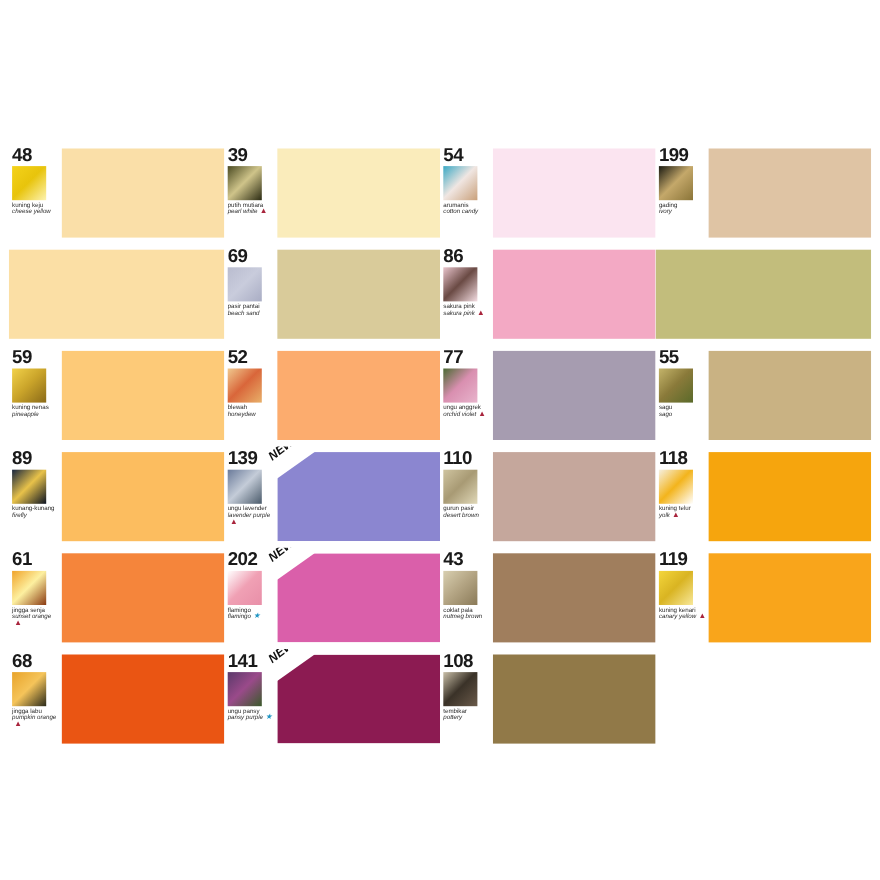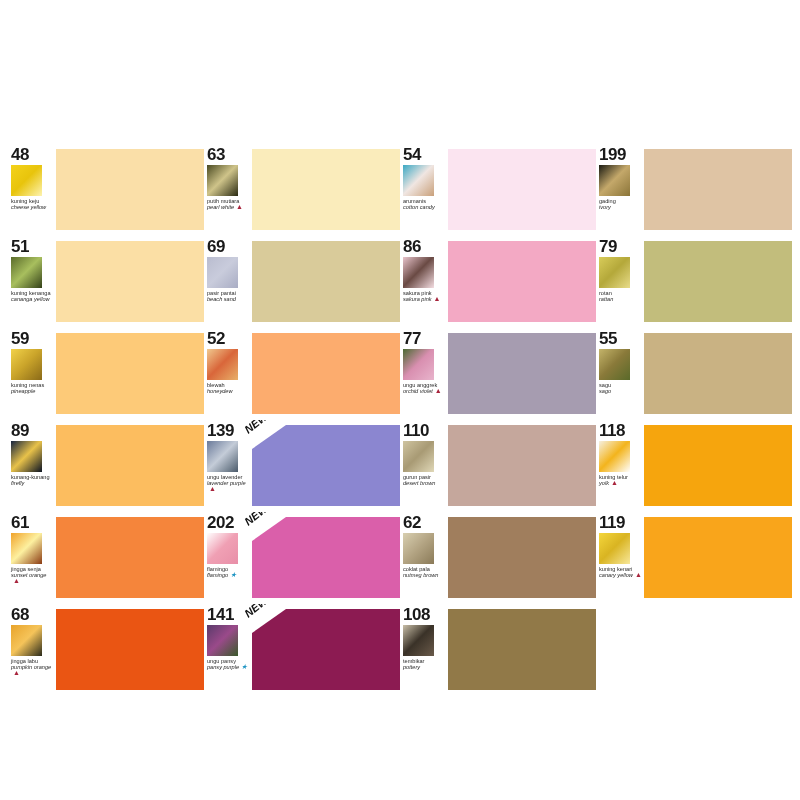--- a/index.html
+++ b/index.html
@@ -16,21 +16,20 @@
   }
   .grid {
     position: absolute;
     left: 8px; top: 130px;
     width: 784px;
     display: grid;
     grid-template-columns: repeat(4, 196px);
     grid-template-rows: repeat(6, 90px);
     column-gap: 0px;
     row-gap: 2px;
-    margin-top: 14px;
   }
   .cell {
     position: relative;
     display: flex;
     flex-direction: row;
     align-items: flex-start;
     height: 90px;
     overflow: hidden;
   }
   .info {
@@ -112,21 +111,21 @@
           <div class="thumb" style="background: linear-gradient(135deg, rgb(244, 210, 26) 0%, rgb(232, 196, 12) 48%, rgb(253, 243, 176) 100%);"></div>
           <div class="names">
             <span class="name-id">kuning keju</span>
             <span class="name-en">cheese yellow</span>
           </div>
         </div>
         <div class="swatch" style="background: rgb(250, 223, 168);"></div>
       </div>
       <div class="cell">
         <div class="info">
-          <div class="code">63</div>
+          <div class="code">39</div>
           <div class="thumb" style="background: linear-gradient(135deg, rgb(74, 74, 34) 0%, rgb(207, 196, 138) 48%, rgb(42, 42, 18) 100%);"></div>
           <div class="names">
             <span class="name-id">putih mutiara</span>
             <span class="name-en">pearl white<span class="marker tri">▲</span></span>
           </div>
         </div>
         <div class="swatch" style="background: rgb(250, 236, 187);"></div>
       </div>
       <div class="cell">
         <div class="info">
@@ -144,28 +143,20 @@
           <div class="code">199</div>
           <div class="thumb" style="background: linear-gradient(135deg, rgb(26, 26, 18) 0%, rgb(196, 168, 106) 48%, rgb(138, 116, 56) 100%);"></div>
           <div class="names">
             <span class="name-id">gading</span>
             <span class="name-en">ivory</span>
           </div>
         </div>
         <div class="swatch" style="background: rgb(223, 196, 164);"></div>
       </div>
       <div class="cell">
-        <div class="info">
-          <div class="code">51</div>
-          <div class="thumb" style="background: linear-gradient(135deg, rgb(90, 107, 42) 0%, rgb(168, 191, 94) 48%, rgb(51, 64, 24) 100%);"></div>
-          <div class="names">
-            <span class="name-id">kuning kenanga</span>
-            <span class="name-en">cananga yellow</span>
-          </div>
-        </div>
         <div class="swatch" style="background: rgb(251, 223, 165);"></div>
       </div>
       <div class="cell">
         <div class="info">
           <div class="code">69</div>
           <div class="thumb" style="background: linear-gradient(135deg, rgb(185, 188, 207) 0%, rgb(201, 204, 220) 48%, rgb(169, 173, 196) 100%);"></div>
           <div class="names">
             <span class="name-id">pasir pantai</span>
             <span class="name-en">beach sand</span>
           </div>
@@ -177,28 +168,20 @@
           <div class="code">86</div>
           <div class="thumb" style="background: linear-gradient(135deg, rgb(232, 196, 204) 0%, rgb(106, 74, 68) 48%, rgb(244, 221, 226) 100%);"></div>
           <div class="names">
             <span class="name-id">sakura pink</span>
             <span class="name-en">sakura pink<span class="marker tri">▲</span></span>
           </div>
         </div>
         <div class="swatch" style="background: rgb(243, 169, 196);"></div>
       </div>
       <div class="cell">
-        <div class="info">
-          <div class="code">79</div>
-          <div class="thumb" style="background: linear-gradient(135deg, rgb(216, 204, 90) 0%, rgb(180, 168, 58) 48%, rgb(232, 220, 138) 100%);"></div>
-          <div class="names">
-            <span class="name-id">rotan</span>
-            <span class="name-en">rattan</span>
-          </div>
-        </div>
         <div class="swatch" style="background: rgb(194, 189, 124);"></div>
       </div>
       <div class="cell">
         <div class="info">
           <div class="code">59</div>
           <div class="thumb" style="background: linear-gradient(135deg, rgb(242, 210, 74) 0%, rgb(202, 164, 42) 48%, rgb(138, 106, 24) 100%);"></div>
           <div class="names">
             <span class="name-id">kuning nenas</span>
             <span class="name-en">pineapple</span>
           </div>
@@ -301,21 +284,21 @@
           <div class="names">
             <span class="name-id">flamingo</span>
             <span class="name-en">flamingo<span class="marker star">★</span></span>
           </div>
         </div>
         <div class="swatch has-new" style="background: rgb(218, 95, 170);"></div>
         <div class="newflag">NEW</div>
       </div>
       <div class="cell">
         <div class="info">
-          <div class="code">62</div>
+          <div class="code">43</div>
           <div class="thumb" style="background: linear-gradient(135deg, rgb(216, 207, 176) 0%, rgb(180, 165, 132) 48%, rgb(138, 122, 88) 100%);"></div>
           <div class="names">
             <span class="name-id">coklat pala</span>
             <span class="name-en">nutmeg brown</span>
           </div>
         </div>
         <div class="swatch" style="background: rgb(160, 126, 93);"></div>
       </div>
       <div class="cell">
         <div class="info">

